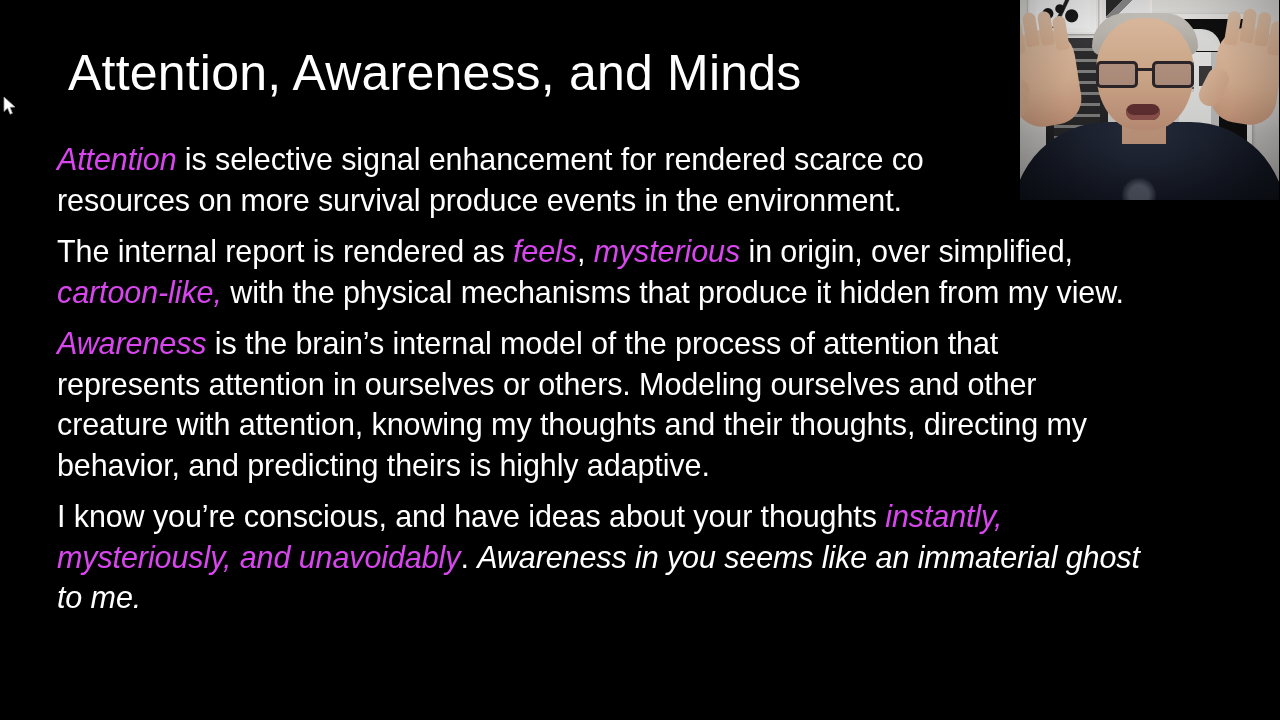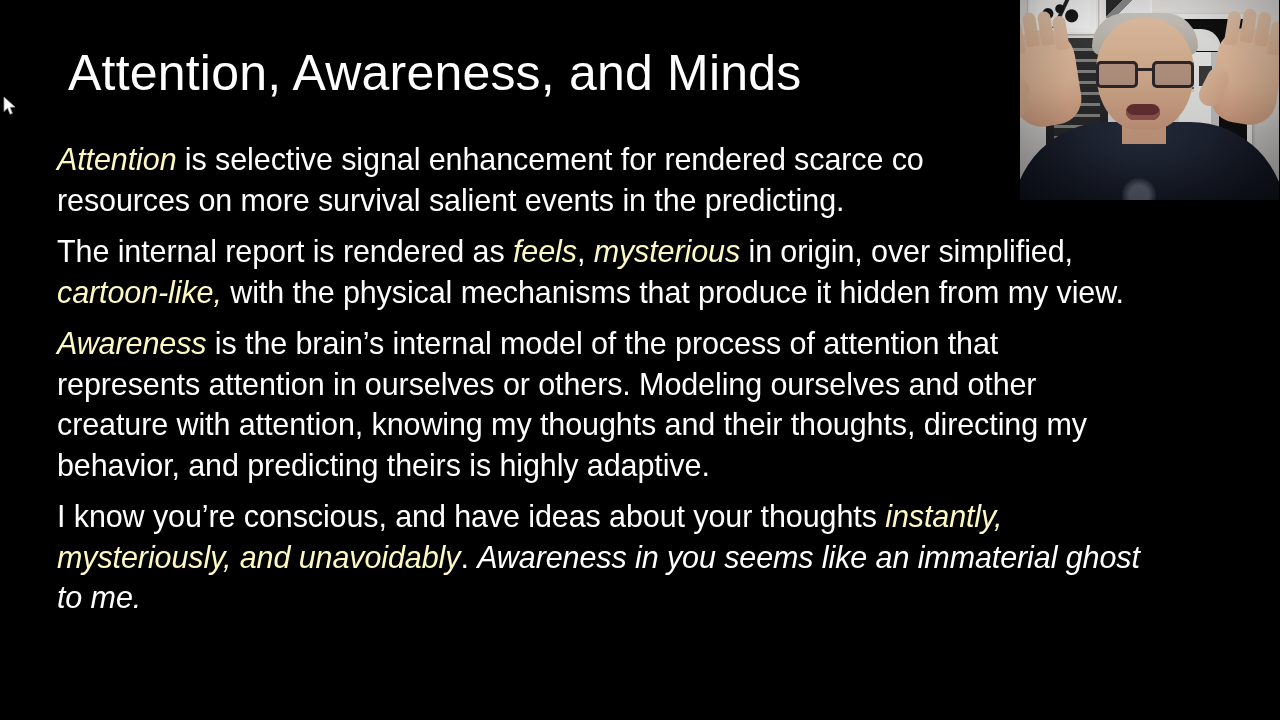--- a/index.html
+++ b/index.html
@@ -47,21 +47,21 @@
     color: #ffffff;
     font-size: 30.5px;
     line-height: 40.5px;
     margin: 0 0 11px 0;
     letter-spacing: -0.1px;
     text-align: left;
   }
   .para:last-child { margin-bottom: 12px; }
 
   .hl {
-    color: #fef9c3;
+    color: #d946ef;
     font-style: italic;
   }
   .wi {
     color: #ffffff;
     font-style: italic;
   }
 
   
   #webcam {
     position: absolute;
@@ -317,21 +317,21 @@
 </head>
 <body>
 
 <div id="slide">
 
   <div id="slide-title">Attention, Awareness, and Minds</div>
 
   <div id="body-block">
 
     <p class="para">
-      <span class="hl">Attention</span><span> is selective signal enhancement for rendered scarce co</span><br><span>resources on more survival salient events in the predicting.</span>
+      <span class="hl">Attention</span><span> is selective signal enhancement for rendered scarce co</span><br><span>resources on more survival produce events in the environment.</span>
     </p>
 
     <p class="para">
       <span>The internal report is rendered as </span><span class="hl">feels</span><span>, </span><span class="hl">mysterious</span><span> in origin, over simplified, </span><span class="hl">cartoon-like,</span><span> with the physical mechanisms that produce it hidden from my view.</span>
     </p>
 
     <p class="para">
       <span class="hl">Awareness</span><span> is the brain’s internal model of the process of attention that represents attention in ourselves or others.  Modeling ourselves and other creature with attention, knowing my thoughts and  their thoughts, directing my behavior, and predicting theirs is highly adaptive.</span>
     </p>
 

